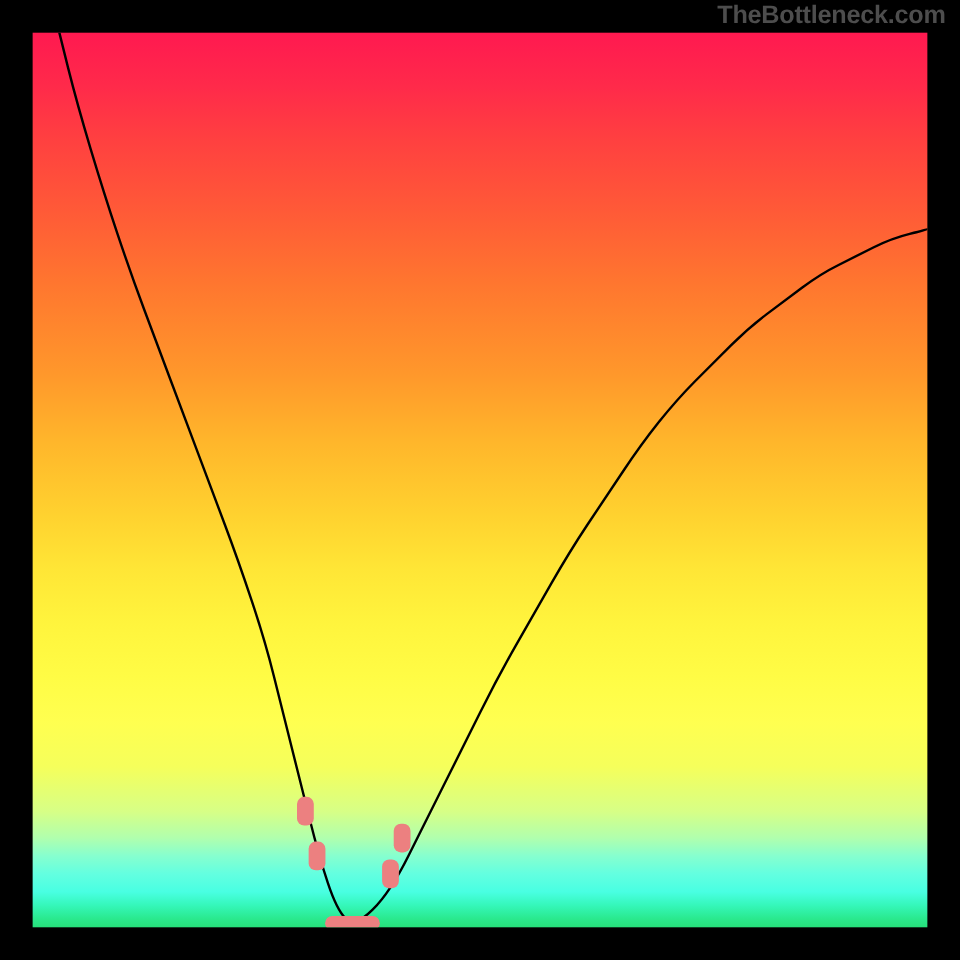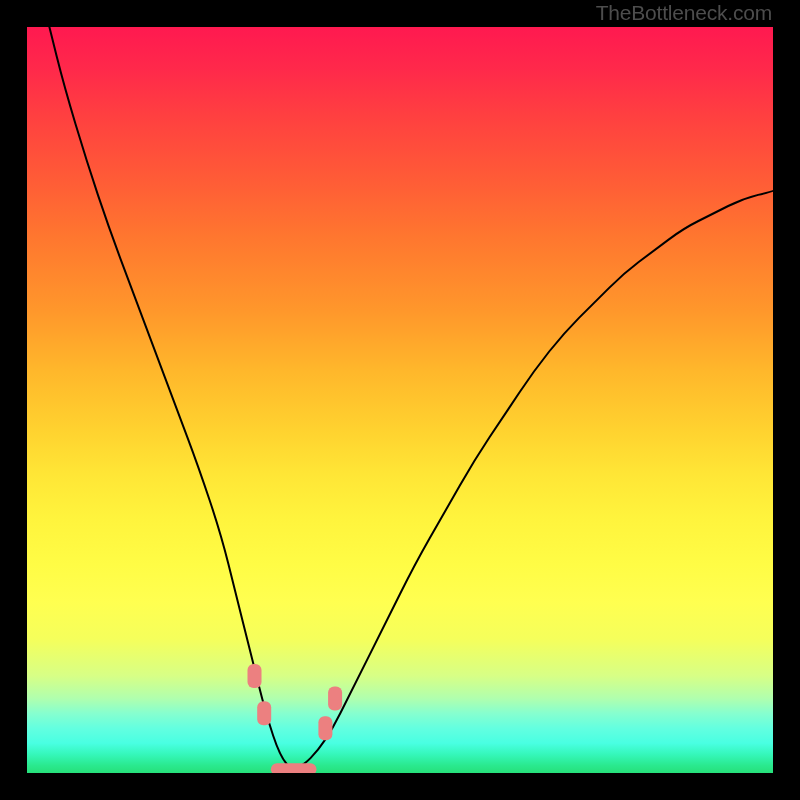--- a/index.html
+++ b/index.html
@@ -74,23 +74,23 @@
   }
   .bottom-seg {
     stroke: #ec8080;
     stroke-width: 12;
     stroke-linecap: round;
     fill: none;
   }
   .watermark {
     position: absolute;
     top: 1px;
-    right: 28px;
+    right: 12px;
     font-size: 21px;
-    font-weight: 400;
+    font-weight: 700;
     color: #4d4d4d;
     letter-spacing: -0.2px;
     user-select: none;
   }
 </style>
 </head>
 <body>
 
 <div class="stage">
 

